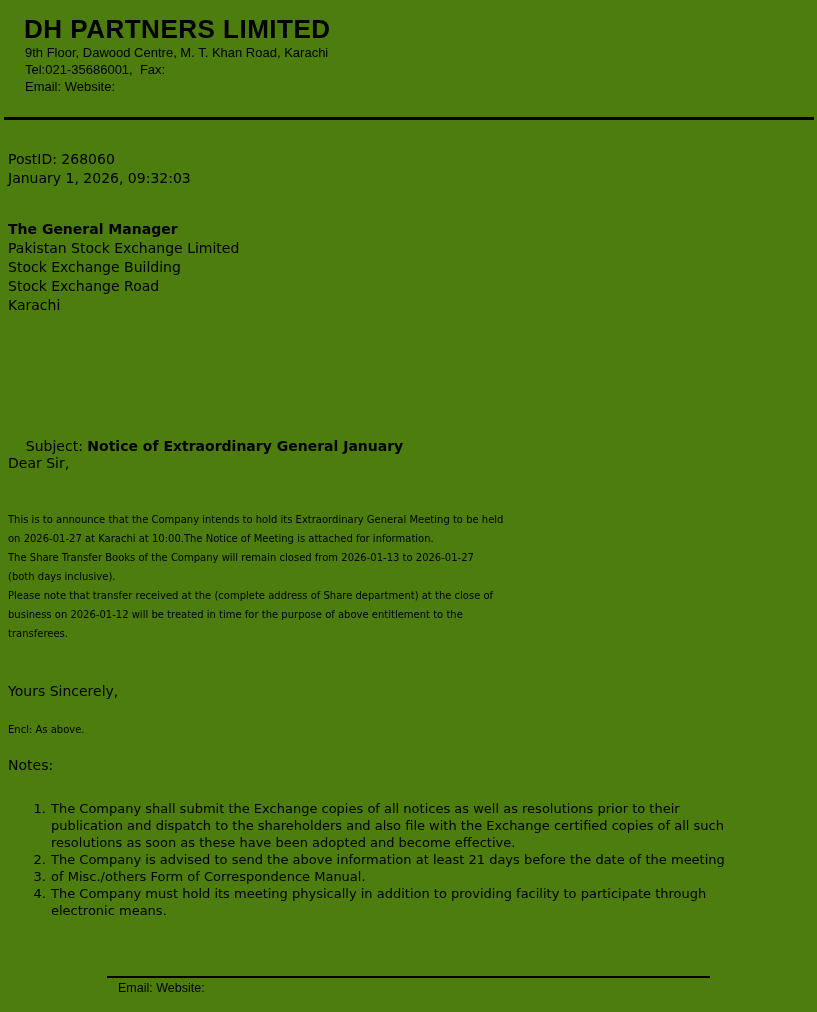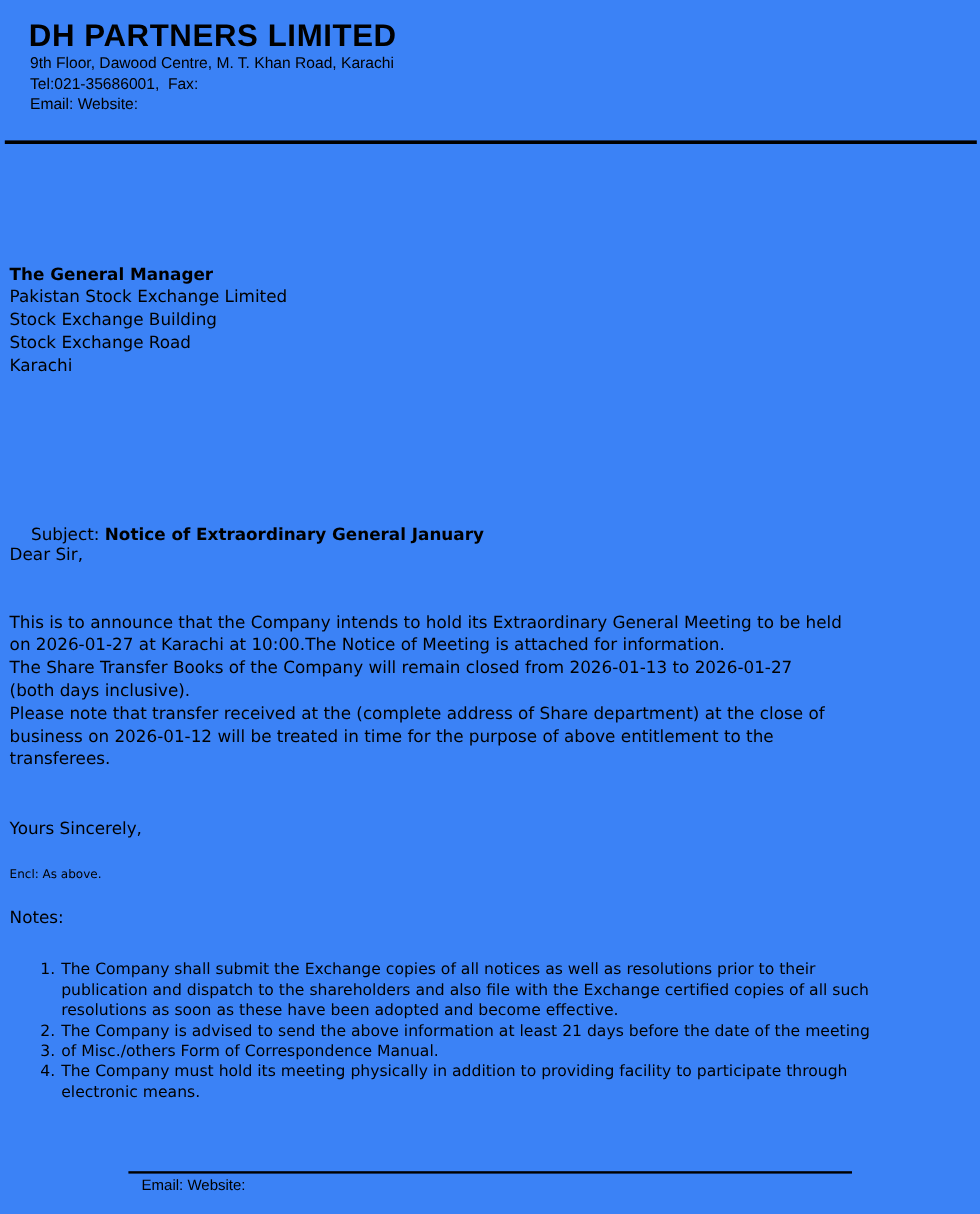--- a/index.html
+++ b/index.html
@@ -1,20 +1,20 @@
 <!DOCTYPE html>
 <html><head>
 <meta charset="utf-8">
 <style>
   html, body { margin: 0; padding: 0; background: #ffffff; }
   .page {
     position: relative;
     width: 817px;
     height: 1012px;
-    background: #3b82f6;
+    background: #4d7c0f;
     color: #000000;
     font-family: "DejaVu Sans", sans-serif;
     overflow: hidden;
   }
   .line { white-space: pre; }
 
   
   .company-name {
     position: absolute; top: 16px; left: 24px;
     font-family: "Liberation Sans", sans-serif;
@@ -29,21 +29,21 @@
   .rule-top {
     position: absolute; top: 117px; left: 4px;
     width: 810px; height: 3px; background: #000000;
   }
 
   
   .meta        { position: absolute; top: 150px; left: 8px; font-size: 14px; line-height: 19px; }
   .recipient   { position: absolute; top: 220px; left: 8px; font-size: 14px; line-height: 19px; }
   .subject     { position: absolute; top: 418px; left: 8px; font-size: 14px; line-height: 19px; white-space: pre; }
   .salutation  { position: absolute; top: 454px; left: 8px; font-size: 14px; line-height: 19px; }
-  .body-text   { position: absolute; top: 510px; left: 8px; font-size: 14px; line-height: 19px; }
+  .body-text   { position: absolute; top: 510px; left: 8px; font-size: 10px; line-height: 19px; }
   .closing     { position: absolute; top: 682px; left: 8px; font-size: 14px; line-height: 19px; }
   .enclosure   { position: absolute; top: 720px; left: 8px; font-size: 10px; line-height: 19px; }
   .notes-label { position: absolute; top: 756px; left: 8px; font-size: 14px; line-height: 19px; }
   .bold { font-weight: bold; }
 
   
   .notes {
     position: absolute; top: 800px; left: 32px;
     font-size: 13px; line-height: 17px;
   }
@@ -68,20 +68,24 @@
 <div class="page">
 
   <div class="company-name">DH PARTNERS LIMITED</div>
   <div class="company-address">
     <div class="line">9th Floor, Dawood Centre, M. T. Khan Road, Karachi</div>
     <div class="line">Tel:021-35686001,  Fax:</div>
     <div class="line">Email: Website:</div>
   </div>
   <div class="rule-top"></div>
 
+  <div class="meta">
+    <div class="line">PostID: 268060</div>
+    <div class="line">January 1, 2026, 09:32:03</div>
+  </div>
 
   <div class="recipient">
     <div class="line bold">The General Manager</div>
     <div class="line">Pakistan Stock Exchange Limited</div>
     <div class="line">Stock Exchange Building</div>
     <div class="line">Stock Exchange Road</div>
     <div class="line">Karachi</div>
   </div>
 
   <div class="subject">

